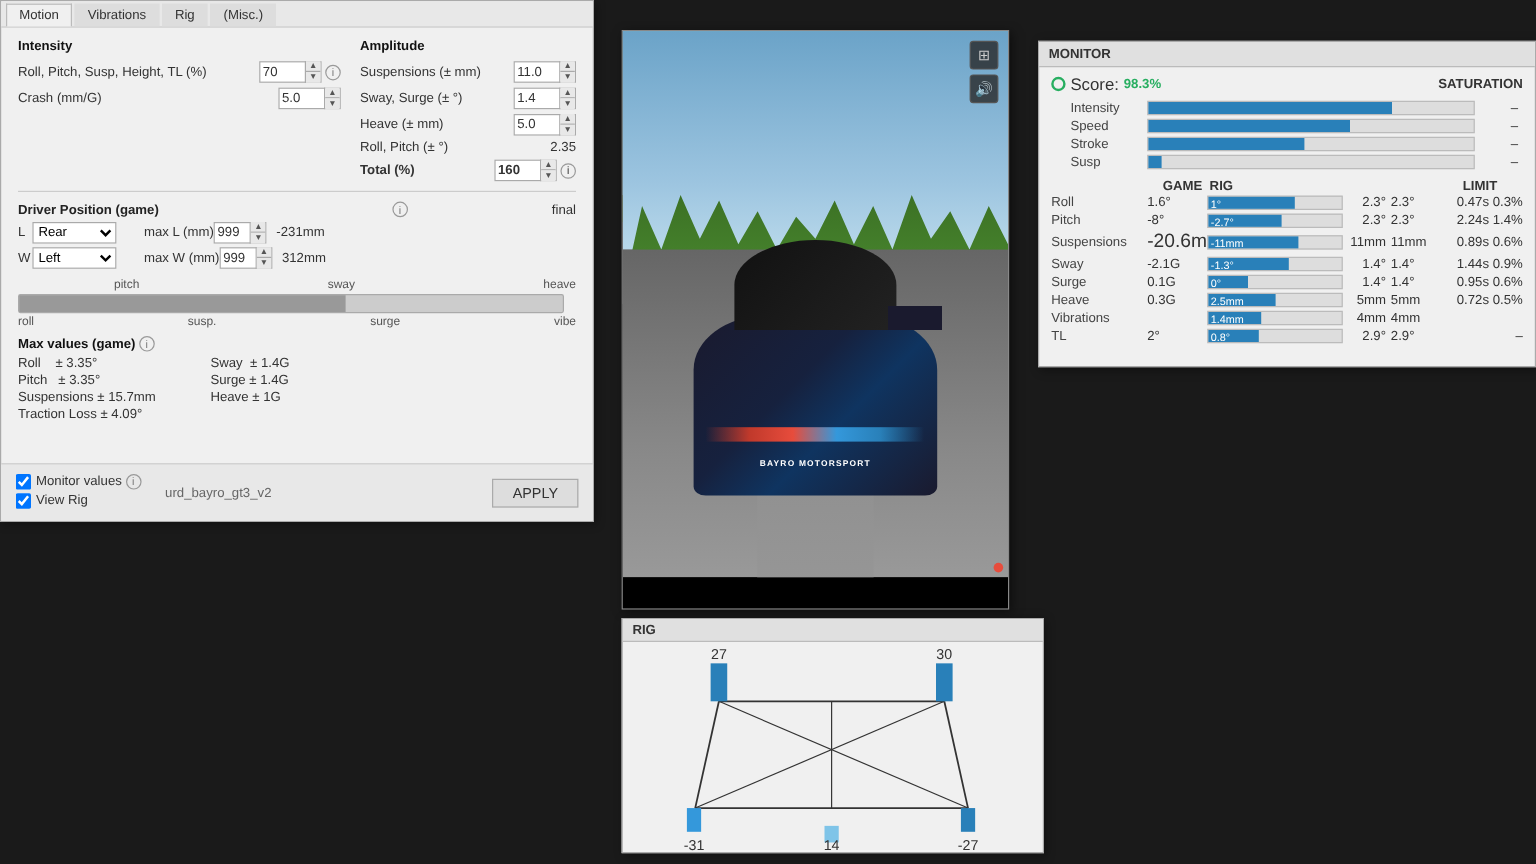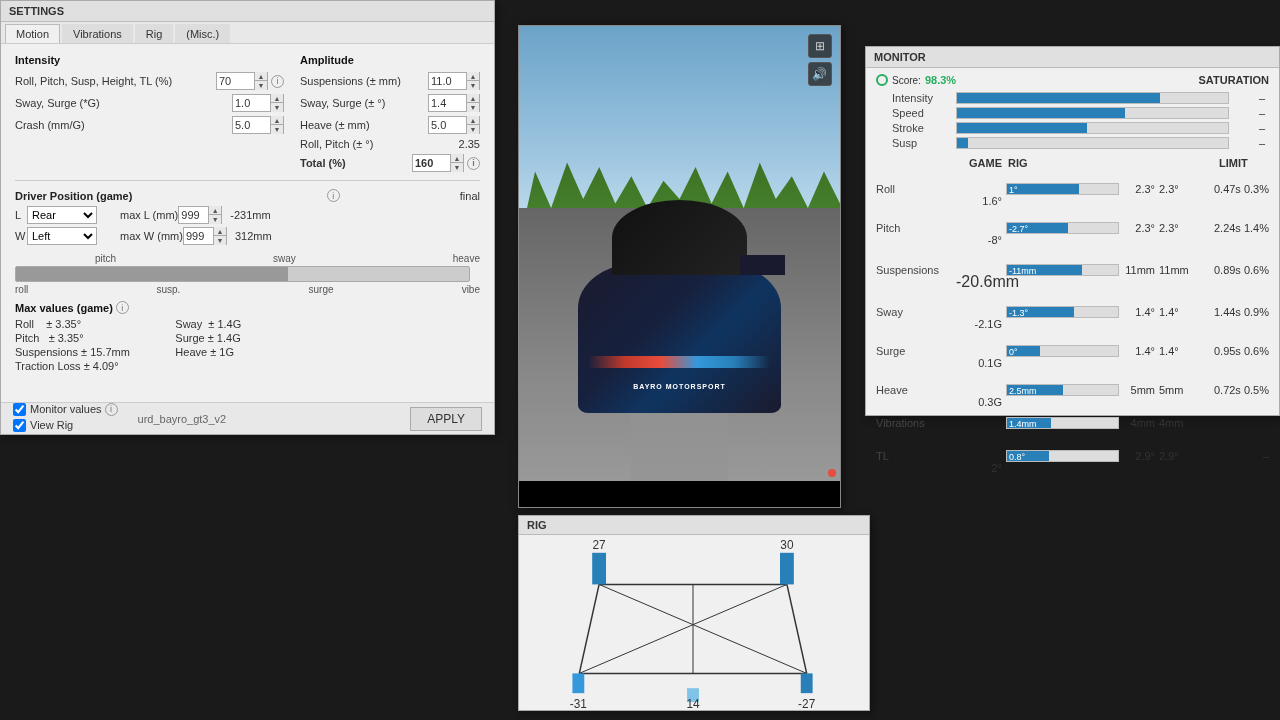--- a/index.html
+++ b/index.html
@@ -187,21 +187,21 @@
       grid-template-columns: 1fr 1fr 1fr;
       gap: 2px 16px;
       font-size: 11px;
     }
     .max-item { color: #333; }
 
     
     #settings-bottom {
       position: absolute;
       bottom: 0; left: 0; right: 0;
-      height: 32px;
+      height: 48px;
       background: #e8e8e8;
       border-top: 1px solid #ccc;
       display: flex;
       align-items: center;
       padding: 0 12px;
     }
     .checkbox-row {
       display: flex;
       align-items: center;
       margin-bottom: 3px;
@@ -382,44 +382,44 @@
       position: absolute;
       bottom: 4px; right: 4px;
       width: 8px; height: 8px;
       background: #e74c3c;
       border-radius: 50%;
     }
 
     
     #monitor-panel {
       position: absolute;
-      left: 865px; top: 46px;
+      left: 865px; top: 34px;
       width: 415px;
-      height: 370px;
+      height: 272px;
       background: #f0f0f0;
       border: 1px solid #aaa;
       box-shadow: 2px 2px 8px rgba(0,0,0,0.4);
     }
     #monitor-titlebar {
       background: #e0e0e0;
       border-bottom: 1px solid #bbb;
       padding: 4px 8px;
       font-size: 11px;
       font-weight: bold;
       color: #333;
     }
     #monitor-content {
       padding: 6px 10px;
     }
     #monitor-score-row {
       display: flex;
       align-items: center;
       margin-bottom: 6px;
     }
-    .score-label { font-size: 10px; color: #333; margin-right: 4px; }
+    .score-label { font-size: 14px; color: #333; margin-right: 4px; }
     .score-value { font-size: 11px; color: #27ae60; font-weight: bold; margin-right: 4px; }
     .score-icon {
       width: 12px; height: 12px;
       border: 2px solid #27ae60;
       border-radius: 50%;
       display: inline-block;
       margin-right: 4px;
     }
     .saturation-label {
       margin-left: auto;
@@ -433,25 +433,23 @@
       margin-bottom: 3px;
       font-size: 11px;
     }
     .monitor-row-label {
       width: 80px;
       color: #444;
       font-size: 11px;
     }
     .monitor-game-val {
       width: 50px;
-      text-align: right;
       color: #333;
       font-size: 11px;
       padding-right: 4px;
-      margin-top: 24px;
     }
     .monitor-bar-container {
       flex: 1;
       height: 12px;
       background: #ddd;
       border: 1px solid #bbb;
       position: relative;
       overflow: visible;
     }
     .monitor-bar-fill {
@@ -551,23 +549,20 @@
       margin-top: 4px;
       font-size: 11px;
       font-weight: bold;
     }
 
   </style>
 </head>
 <body>
 
 <div id="settings-panel">
-  <div id="settings-titlebar">
-    <span>SETTINGS</span>
-  </div>
   <div id="settings-tabs">
     <div class="settings-tab active">Motion</div>
     <div class="settings-tab">Vibrations</div>
     <div class="settings-tab">Rig</div>
     <div class="settings-tab">(Misc.)</div>
   </div>
 
   <div id="settings-content">
     <div class="settings-two-col">
 
@@ -579,30 +574,20 @@
           <div class="spin-input">
             <span class="spin-val">70</span>
             <div class="spin-arrows">
               <div class="spin-up">▲</div>
               <div class="spin-down">▼</div>
             </div>
           </div>
           <span class="info-circle">i</span>
         </div>
 
-        <div class="settings-row">
-          <span class="settings-label">Sway, Surge (*G)</span>
-          <div class="spin-input">
-            <span class="spin-val">1.0</span>
-            <div class="spin-arrows">
-              <div class="spin-up">▲</div>
-              <div class="spin-down">▼</div>
-            </div>
-          </div>
-        </div>
 
         <div class="settings-row">
           <span class="settings-label">Crash (mm/G)</span>
           <div class="spin-input">
             <span class="spin-val">5.0</span>
             <div class="spin-arrows">
               <div class="spin-up">▲</div>
               <div class="spin-down">▼</div>
             </div>
           </div>

